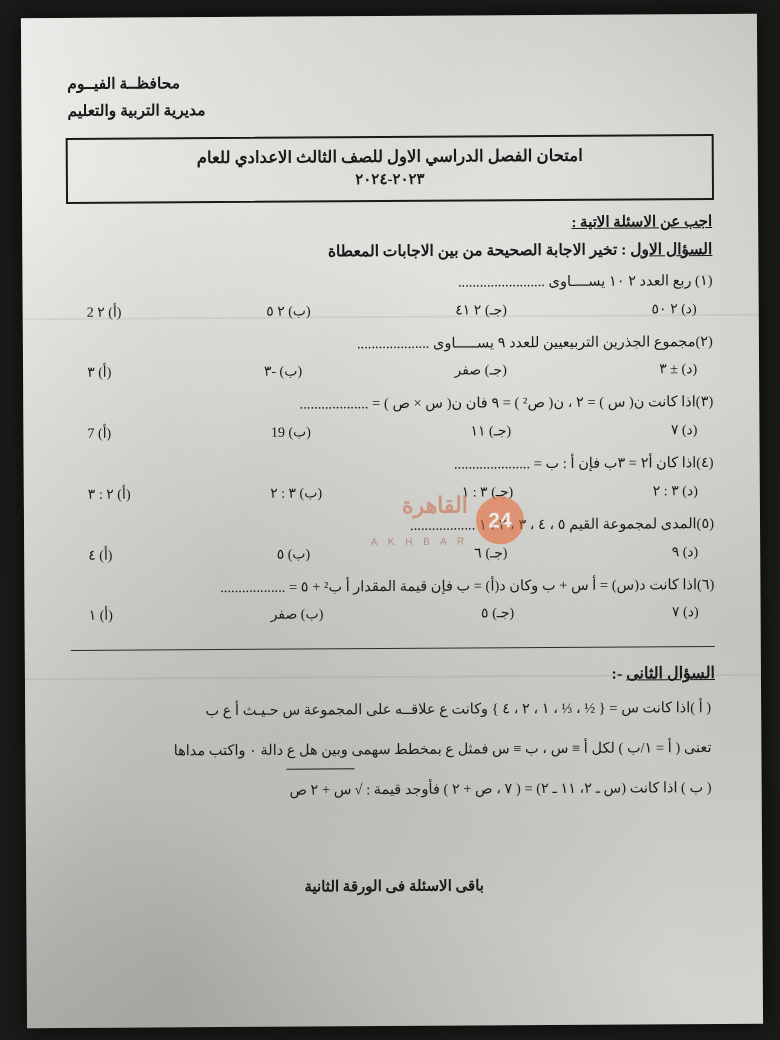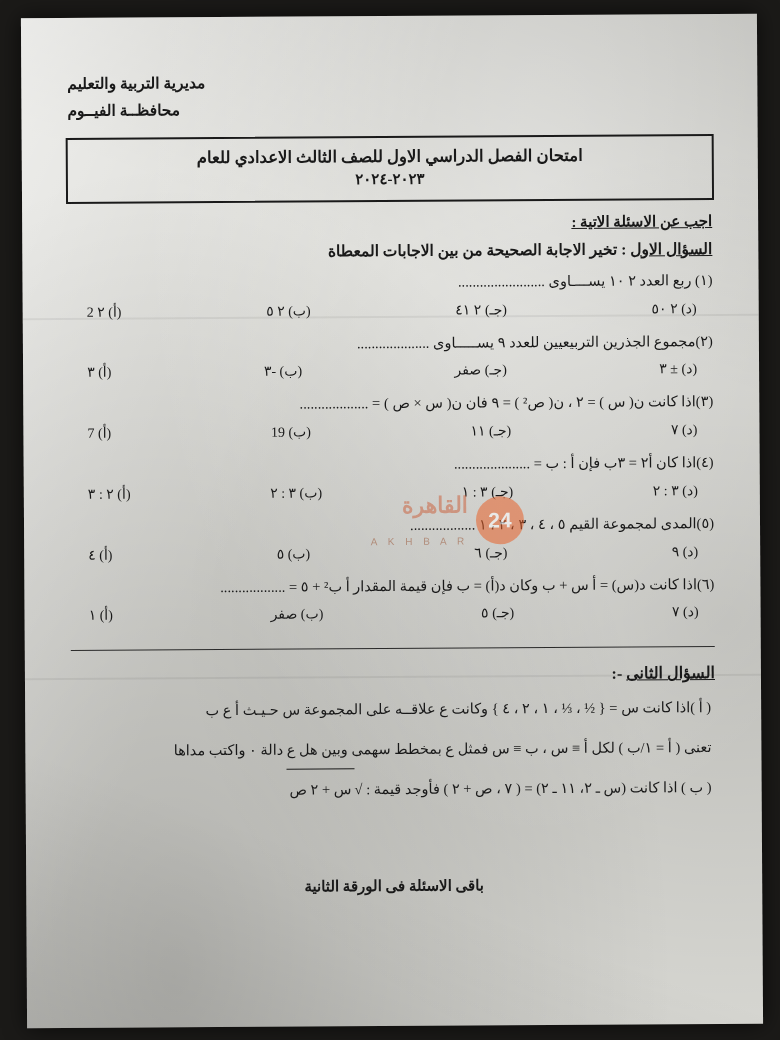--- a/index.html
+++ b/index.html
@@ -220,22 +220,22 @@
 
     <div class="crease" style="left:0;top:300px;width:736px;height:2px;"></div>
     <div class="crease" style="left:0;top:660px;width:736px;height:2px;"></div>
 
     <div class="content">
 
       <div class="header">
         <div class="hdr-col hdr-left">
         </div>
         <div class="hdr-col hdr-right">
+          <div>محافظــة الفيــوم</div>
           <div>مديرية التربية والتعليم</div>
-          <div>محافظــة الفيــوم</div>
         </div>
       </div>
 
       <div class="title-box">
         <div>امتحان الفصل الدراسي الاول للصف الثالث الاعدادي للعام</div>
         <div class="t2">٢٠٢٣-٢٠٢٤</div>
       </div>
 
       <div class="instruction">اجب عن الاسئلة الاتية :</div>
 

